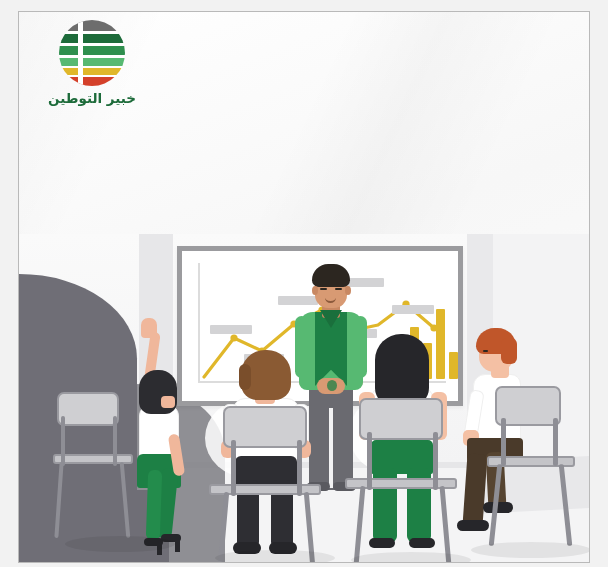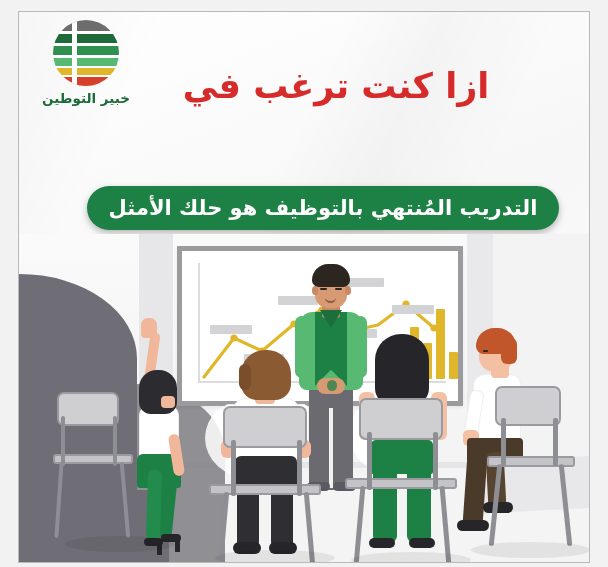--- a/index.html
+++ b/index.html
@@ -22,21 +22,21 @@
   .paper-texture{
     position:absolute;inset:0;
     background:
       linear-gradient(115deg,rgba(0,0,0,.035) 0%,rgba(0,0,0,0) 18%,rgba(0,0,0,0) 40%,rgba(0,0,0,.028) 52%,rgba(0,0,0,0) 66%),
       linear-gradient(200deg,rgba(0,0,0,0) 55%,rgba(0,0,0,.03) 72%,rgba(0,0,0,0) 88%),
       linear-gradient(160deg,#ffffff 0%,#f7f7f7 45%,#fdfdfd 100%);
     pointer-events:none;
   }
 
   
-  .logo-block{position:absolute;left:2px;top:8px;width:130px;text-align:center;}
+  .logo-block{position:absolute;left:8px;top:8px;width:130px;text-align:center;}
   .globe{position:relative;width:66px;height:66px;margin:0 auto;border-radius:50%;overflow:hidden;}
   .globe .stripe{position:absolute;left:-6px;width:78px;}
   .logo-caption{
     margin-top:4px;font-size:13.5px;font-weight:bold;color:#1d6b3a;
     direction:rtl;letter-spacing:.2px;
   }
 
   .headline{
     position:absolute;right:18px;top:56px;width:470px;text-align:center;
     direction:rtl;color:#d62b2b;font-weight:bold;font-size:35px;line-height:1.05;
@@ -166,26 +166,22 @@
         <div class="stripe" style="top:38px;height:8px;background:#57b972;"></div>
         <div class="stripe" style="top:46px;height:2px;background:#ffffff;"></div>
         <div class="stripe" style="top:48px;height:7px;background:#e0b72a;"></div>
         <div class="stripe" style="top:55px;height:2px;background:#ffffff;"></div>
         <div class="stripe" style="top:57px;height:9px;background:#d4402a;"></div>
         <div class="stripe" style="top:0;left:19px;width:5px;height:66px;background:#ffffff;"></div>
       </div>
       <div class="logo-caption">خبير التوطين</div>
     </div>
 
-    <div class="headline">ازا كنت ترغب في</div>
-
-
-    <div class="green-banner">
-      <div class="btxt">التدريب المُنتهي بالتوظيف هو حلك الأمثل</div>
-    </div>
+
+
 
     <div class="stage">
 
       <div class="wall-panel" style="left:120px;top:0;width:34px;height:240px;background:#e7e7e9;"></div>
       <div class="wall-panel" style="left:448px;top:0;width:26px;height:240px;background:#e9e9eb;"></div>
       <div class="wall-panel" style="left:474px;top:0;width:98px;height:250px;background:#f3f3f4;"></div>
       <div class="floor"></div>
       <div class="floor-strip"></div>
       <div class="right-grey-wedge"></div>
 

